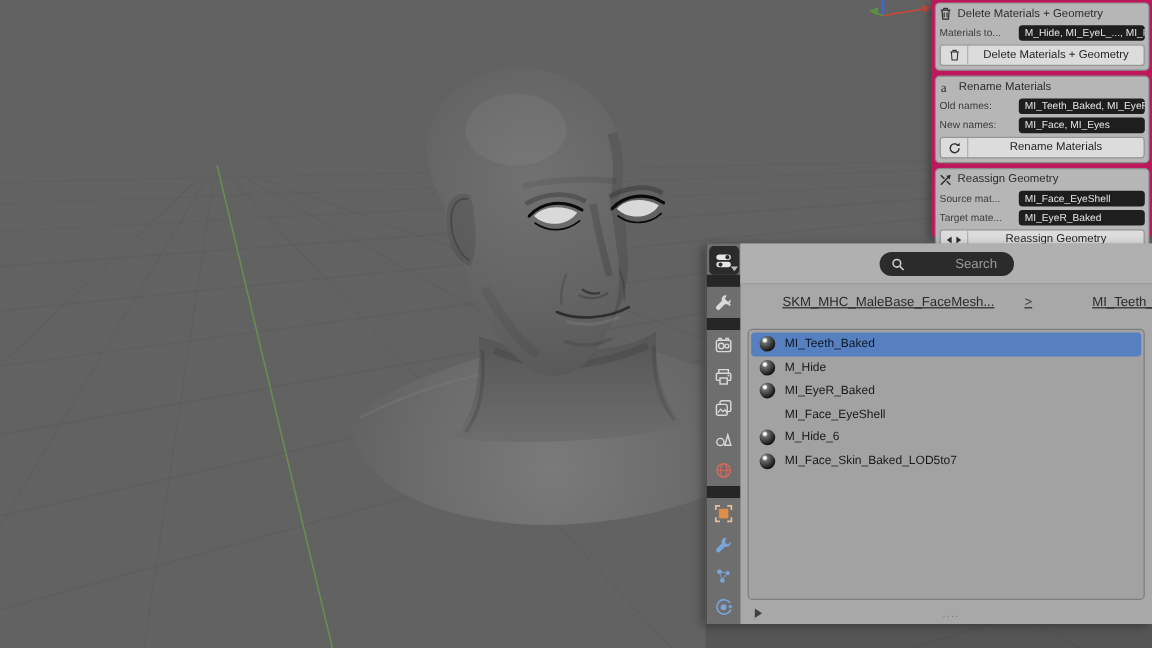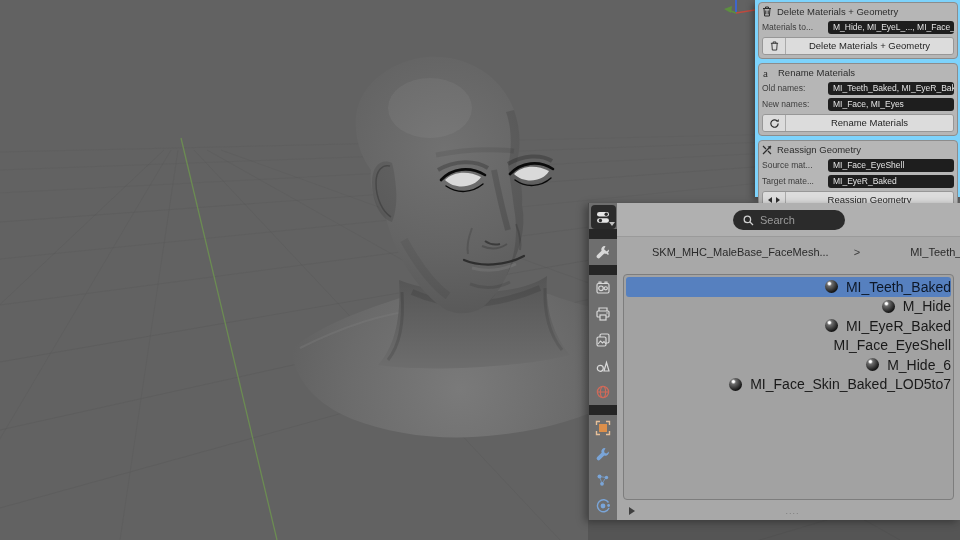--- a/index.html
+++ b/index.html
@@ -7,22 +7,22 @@
     width:960px;height:540px;position:relative;overflow:hidden;
     font-family:"Liberation Sans","DejaVu Sans",sans-serif;
     background:#626262;
     -webkit-font-smoothing:antialiased;
   }
   
   #viewport-svg{position:absolute;left:0;top:0;width:960px;height:540px;}
 
   
   .op-panel{
-    position:absolute;right:0;top:0;width:205px;height:197px;
-    background:#7dd3fc;box-sizing:border-box;padding:2px 2px 0 3px;
+    position:absolute;right:0;top:0;width:184px;height:197px;
+    background:#be185d;box-sizing:border-box;padding:2px 2px 0 3px;
     box-shadow:-2px 3px 7px rgba(0,0,0,.38);
     margin-left:39px;
   }
   .subpanel{
     background:#b6b6b6;border:1px solid #8c8c8c;border-radius:4px;
     margin-bottom:4px;padding:1px 3px 3px 3px;box-sizing:border-box;
   }
   .sp-header{display:flex;align-items:center;gap:5px;height:15px;color:#2d2d2d;font-size:9.5px;white-space:nowrap;overflow:hidden;}
   .sp-row{display:flex;align-items:center;height:16px;gap:14px;}
   .sp-label{width:52px;flex:none;font-size:8.5px;color:#3c3c3c;white-space:nowrap;overflow:hidden;}
@@ -58,29 +58,29 @@
     border-left:3px solid transparent;border-right:3px solid transparent;border-top:4px solid #bdbdbd;
   }
   .tabsep{width:28px;height:10px;background:#262626;flex:none;margin:0;}
   .tab{width:29px;height:26px;display:flex;align-items:center;justify-content:center;flex:none;}
   .props-main{position:absolute;left:29px;right:0;top:0;bottom:0;background:#a8a8a8;}
   .props-header{height:33px;background:#b0b0b0;border-bottom:1px solid #9a9a9a;position:relative;}
   .search-pill{
     position:absolute;left:116px;top:7px;width:112px;height:20px;border-radius:10px;
     background:#2b2b2b;display:flex;align-items:center;gap:6px;padding-left:10px;box-sizing:border-box;
   }
-  .search-pill span{color:#9a9a9a;font-size:11px;}
-  .breadcrumb{height:30px;display:flex;align-items:center;padding-left:10px;gap:25px;font-size:11px;color:#2a2a2a;white-space:nowrap;overflow:hidden;}
+  .search-pill span{color:#9a9a9a;font-size:11px;margin-left:36px;}
+  .breadcrumb{height:30px;display:flex;align-items:center;padding-left:10px;gap:25px;font-size:11px;color:#2a2a2a;white-space:nowrap;overflow:hidden;text-decoration:underline;}
   .crumb-sep{color:#3c3c3c;font-size:11px;}
   .listbox{
     position:absolute;left:6px;right:6px;top:71px;height:226px;
     background:#a2a2a2;border:1px solid #7d7d7d;border-radius:4px;
     padding:2px;box-sizing:border-box;overflow:hidden;
   }
-  .mat-row{height:19.5px;display:flex;align-items:center;gap:8px;padding-left:7px;border-radius:3px;font-size:14px;color:#191919;justify-content:flex-end;}
+  .mat-row{height:19.5px;display:flex;align-items:center;gap:8px;padding-left:7px;border-radius:3px;font-size:10px;color:#191919;}
   .mat-row.selected{background:#5680bf;color:#0e1828;}
   .sphere{width:13px;height:13px;border-radius:50%;flex:none;}
   .sphere.dark{background:radial-gradient(circle at 34% 28%, #ffffff 0 1px, #6e6e6e 2.5px, #161616 9px);}
   .sphere.light{background:radial-gradient(circle at 34% 28%, #ffffff 0 3px, #e6e6e6 6px, #979797 12px);}
   .sphere.none{visibility:hidden;}
   .list-footer{position:absolute;left:12px;right:10px;top:301px;height:13px;display:flex;align-items:center;}
   .footer-tri{width:0;height:0;border-left:6px solid #3f3f3f;border-top:4px solid transparent;border-bottom:4px solid transparent;}
   .footer-grip{flex:1;text-align:center;color:#7b7b7b;font-size:9px;letter-spacing:1px;line-height:10px;}
 </style>
 </head>

